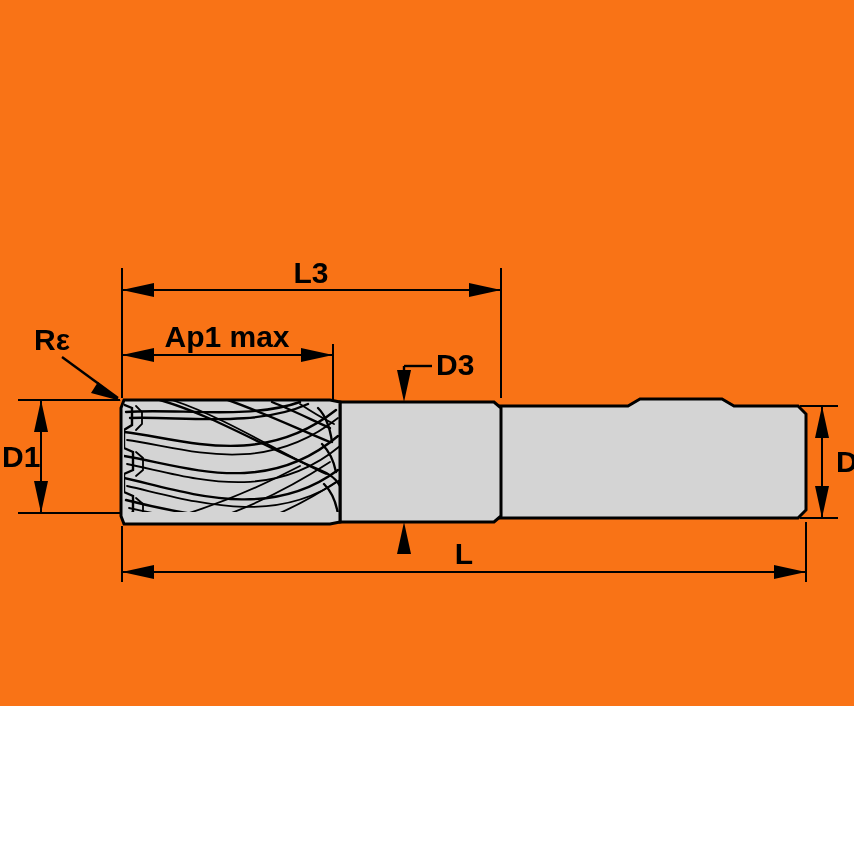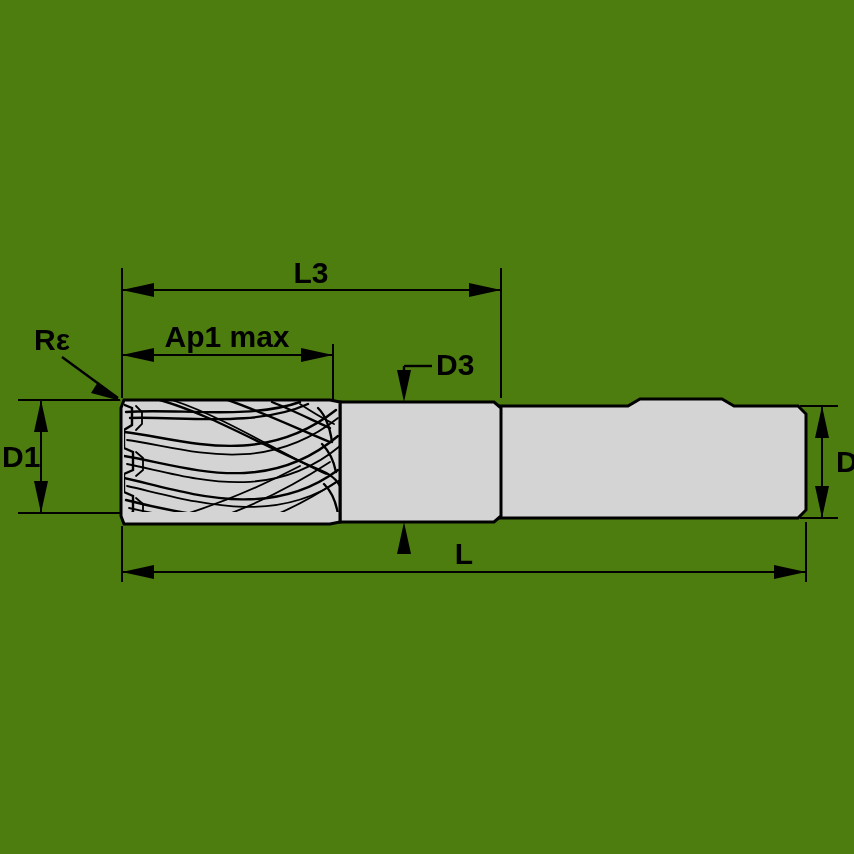--- a/index.html
+++ b/index.html
@@ -9,22 +9,22 @@
   }
   body {
     width: 854px;
     height: 854px;
     font-family: "Liberation Sans", sans-serif;
     overflow: hidden;
   }
   #drawing-root {
     position: relative;
     width: 854px;
-    height: 854px;
-    background: #4d7c0f;
+    height: 706px;
+    background: #f97316;
   }
   svg.tech-drawing {
     display: block;
     width: 854px;
     height: 854px;
   }
   .dim-label {
     font-family: "Liberation Sans", sans-serif;
     font-weight: bold;
     font-size: 30px;

